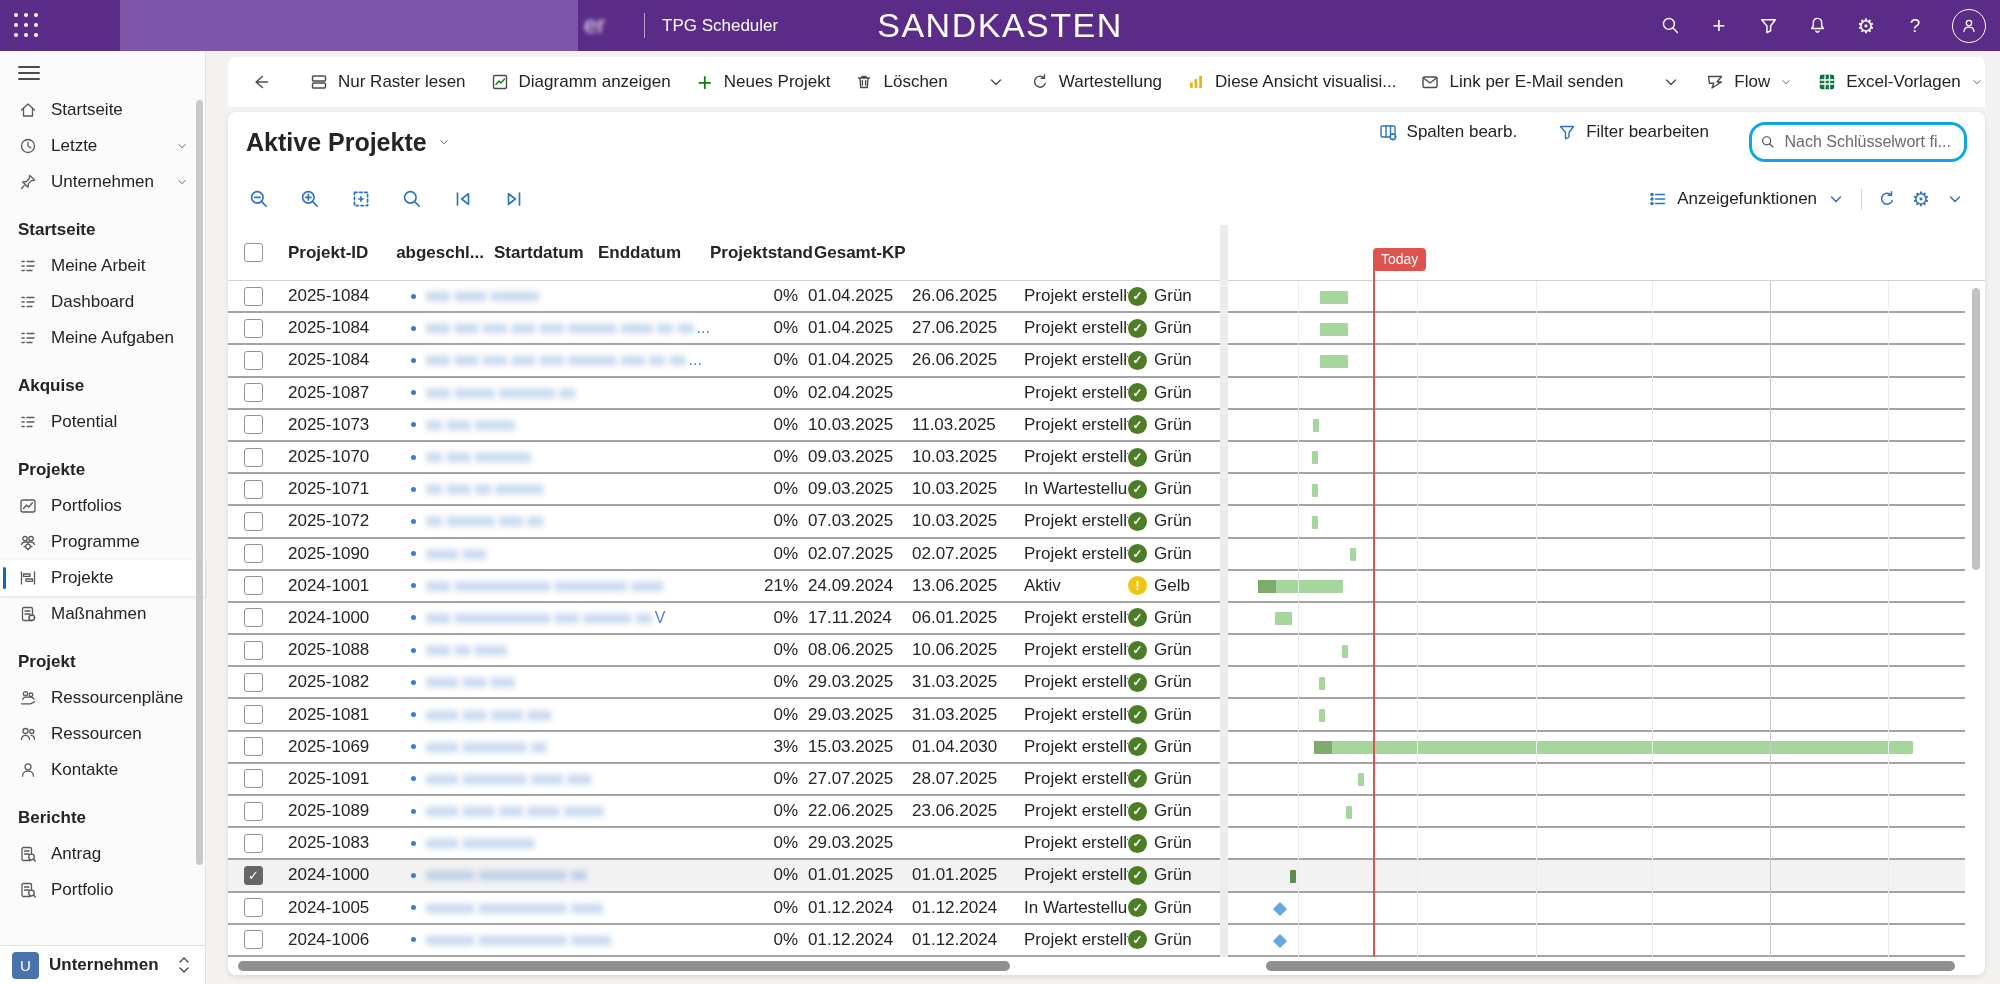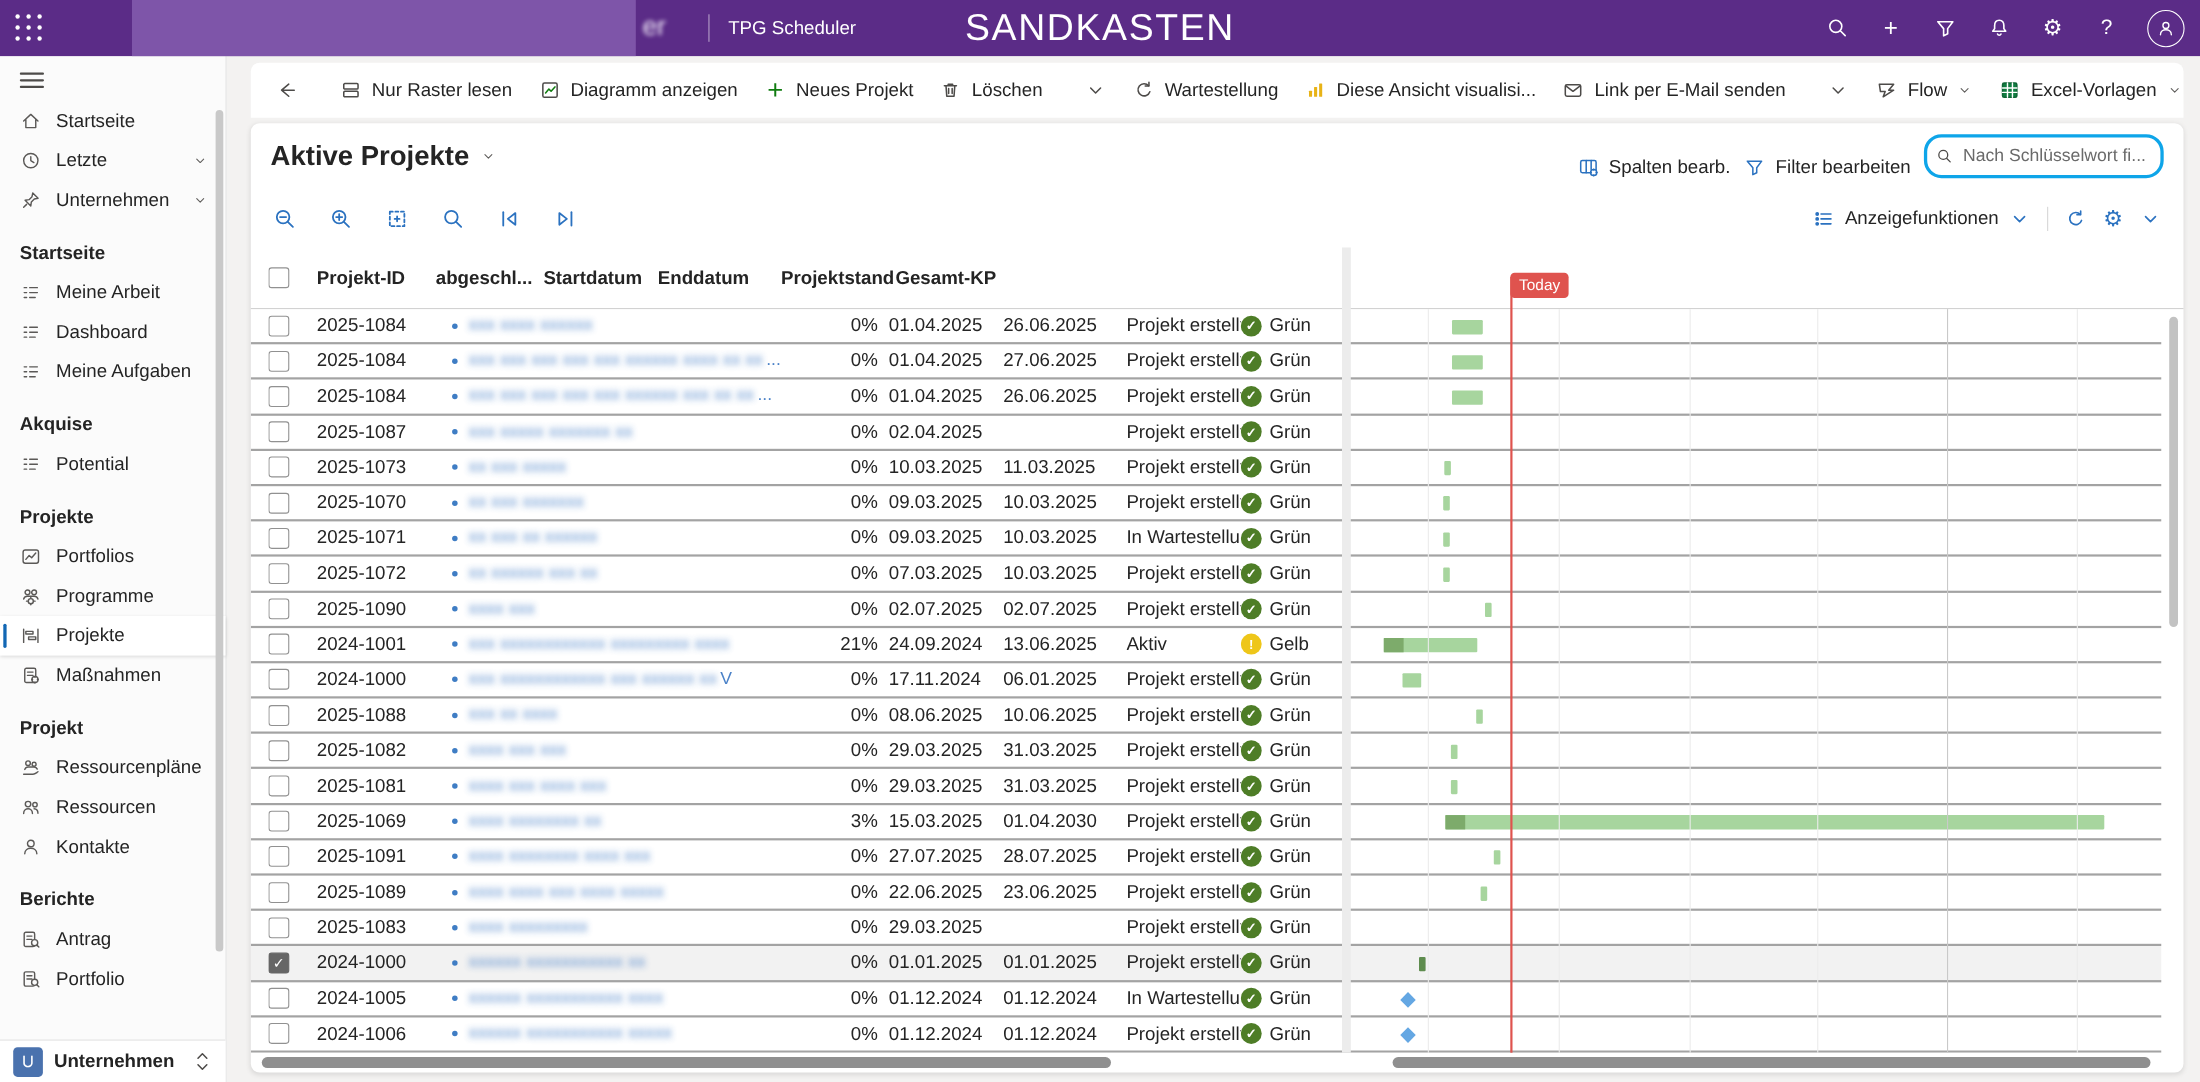--- a/index.html
+++ b/index.html
@@ -43,21 +43,21 @@
   .cmd-ic svg{width:20px;height:20px;fill:none;stroke:#4d4b49;stroke-width:1.4;stroke-linecap:round;stroke-linejoin:round}
   .green-plus{color:#107c10;font-size:25px;font-weight:300;line-height:1}
   .gr{stroke:#107c10}
   .pbi{fill:#e8b317;stroke:none}
   .xl{fill:#107c41;stroke:#0d6434}
   .xlw{stroke:#fff;stroke-width:1.3}
   
   .card{position:absolute;left:228px;top:112px;width:1757px;height:863px;background:#fff;border-radius:8px;box-shadow:0 1.6px 5px rgba(0,0,0,.1);z-index:9}
   .title-row{height:60px;display:flex;align-items:center;padding:0 18px}
   .view-title{font-size:25px;font-weight:600;display:flex;align-items:center;gap:10px;cursor:pointer}
-  .tr-right{margin-left:auto;display:flex;align-items:flex-end;gap:12px}
+  .tr-right{margin-left:auto;display:flex;align-items:flex-start;gap:40px}
   .tr-btn{display:flex;align-items:center;gap:9px;font-size:17px;cursor:pointer}
   .blue svg,svg.blue{stroke:#2b72c0}
   .searchbox{width:196px;height:34px;border:3px solid #0ea5e9;border-radius:16px;display:flex;align-items:center;padding:0 8px;gap:7px;background:#fff}
   .searchbox input{border:none;outline:none;width:100%;font-size:16px;font-family:"Liberation Sans",sans-serif;color:#242424;background:transparent}
   .searchbox input::placeholder{color:#6a6a6a}
   .gantt-toolbar{height:53px;display:flex;align-items:center;padding:0 20px}
   .gt-left{display:flex;align-items:center;gap:29px}
   .gt-left .gbtn{cursor:pointer;display:flex}
   .gt-left svg{width:22px;height:22px;fill:none;stroke:#2b72c0;stroke-width:1.5;stroke-linecap:round;stroke-linejoin:round}
   .gt-right{margin-left:auto;display:flex;align-items:center;gap:15px;font-size:17px}

